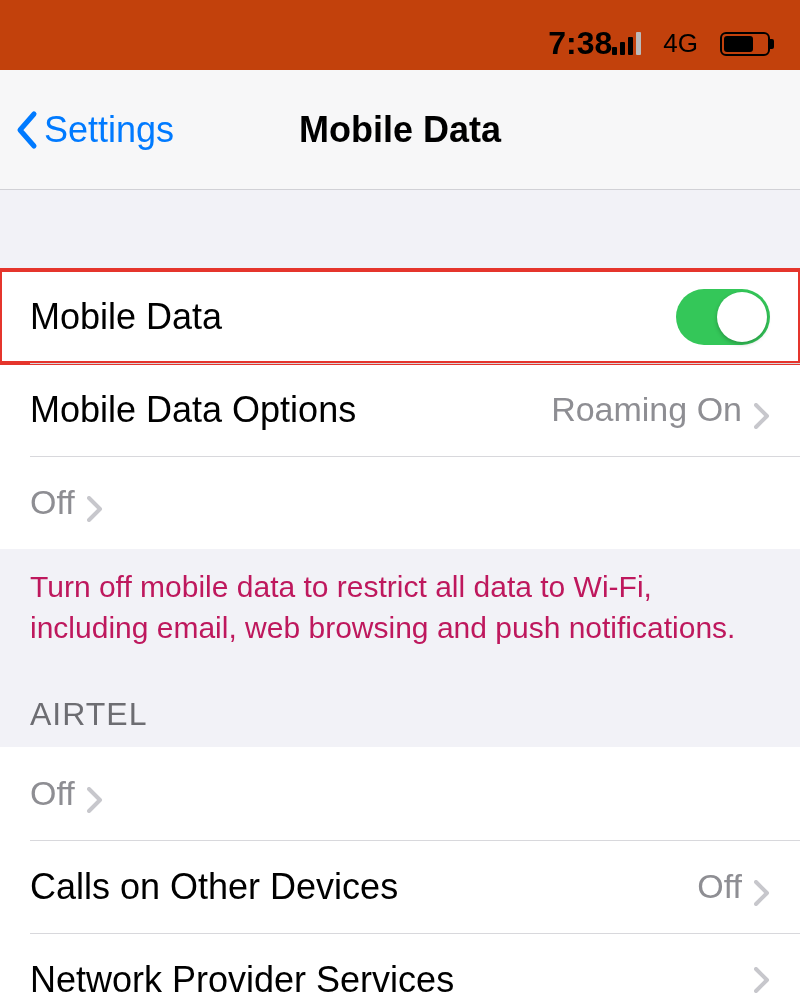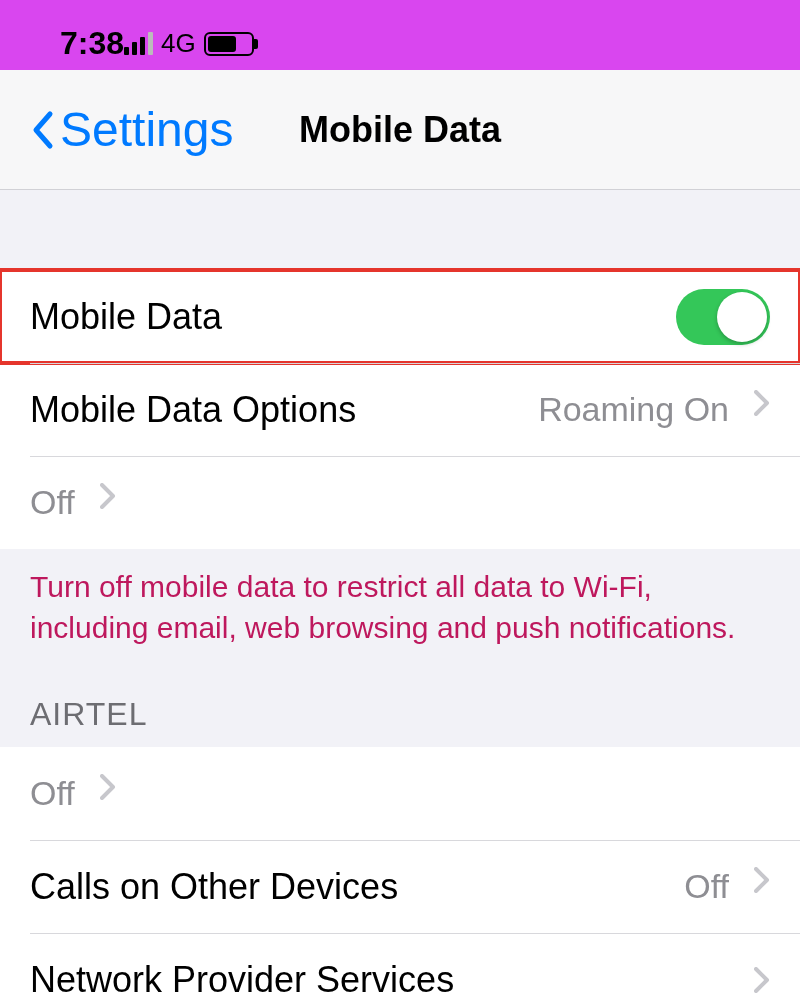--- a/index.html
+++ b/index.html
@@ -12,33 +12,33 @@
     body {
       width: 800px;
       height: 998px;
       background: #f2f2f7;
       overflow: hidden;
     }
     .status-bar {
       height: 70px;
       display: flex;
       align-items: center;
-      justify-content: flex-start;
+      justify-content: flex-end;
       padding: 17px 30px 0 60px;
-      background: #d946ef;
+      background: #c2410c;
     }
     .status-time {
       font-size: 32px;
       font-weight: 600;
       color: #000;
     }
     .status-right {
       display: flex;
       align-items: center;
-      gap: 8px;
+      gap: 22px;
     }
     .signal-bars {
       display: flex;
       align-items: flex-end;
       gap: 3px;
     }
     .signal-bars span {
       width: 5px;
       background: #000;
       border-radius: 1px;
@@ -84,23 +84,23 @@
       background: #f7f7f8;
       display: flex;
       align-items: center;
       position: relative;
       border-bottom: 1px solid #d1d1d6;
     }
     .back-button {
       display: flex;
       align-items: center;
       gap: 2px;
-      padding-left: 30px;
+      padding-left: 14px;
       color: #007aff;
-      font-size: 48px;
+      font-size: 36px;
       font-weight: 400;
     }
     .back-chevron svg {
       width: 28px;
       height: 40px;
       display: block;
     }
     .nav-title {
       position: absolute;
       left: 50%;
@@ -138,22 +138,22 @@
       position: relative;
       height: 0;
     }
     .row-label {
       font-size: 36px;
       font-weight: 400;
       color: #000;
     }
     .row-right {
       display: flex;
-      align-items: flex-start;
-      gap: 25px;
+      align-items: flex-end;
+      gap: 12px;
     }
     .row-value {
       font-size: 34px;
       color: #8e8e93;
     }
     .chevron-right svg {
       width: 16px;
       height: 26px;
       display: block;
     }

